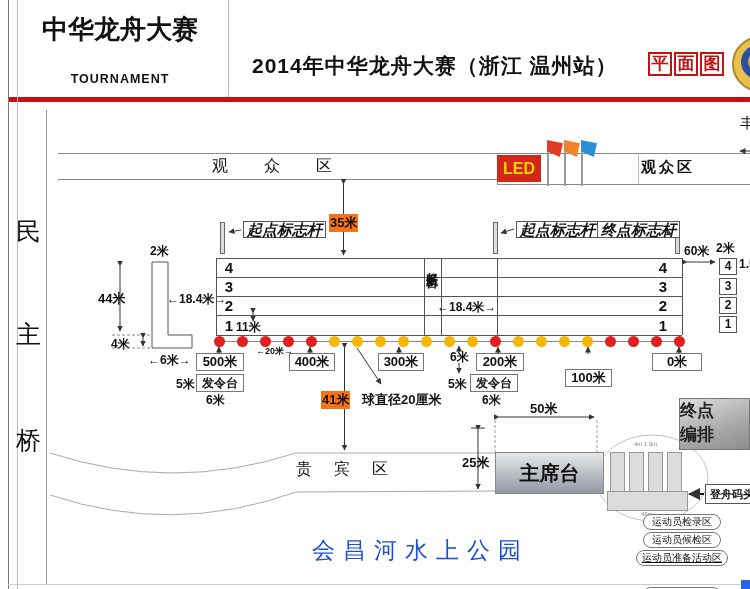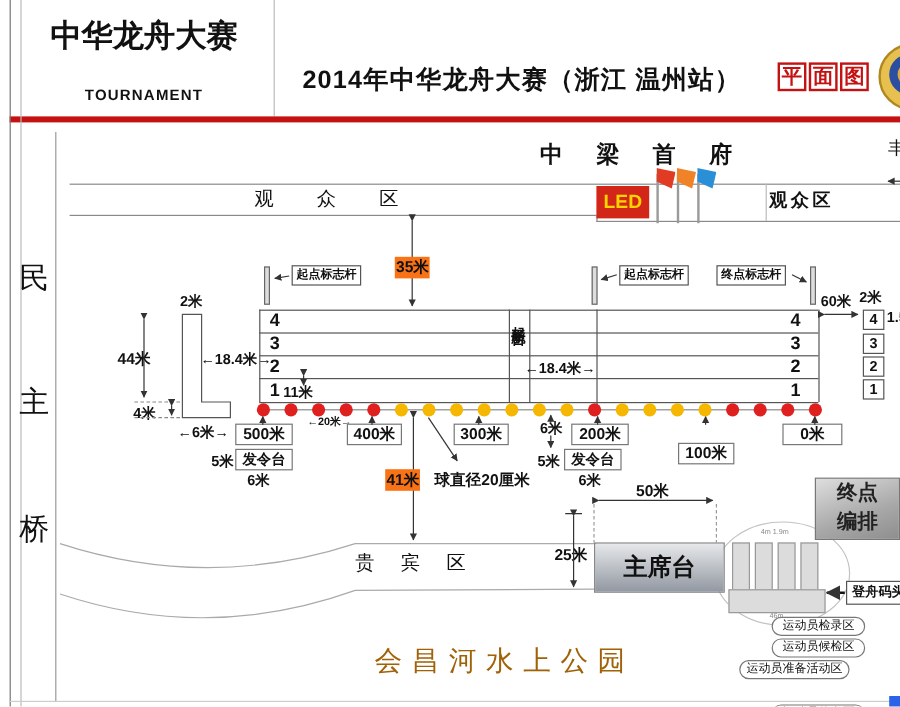--- a/index.html
+++ b/index.html
@@ -6,21 +6,21 @@
   .stage{position:relative;width:750px;height:589px;background:#fff;overflow:hidden;
          font-family:"Liberation Sans",sans-serif;color:#111;}
   .abs{position:absolute;white-space:nowrap;}
   .lbl{font-weight:bold;font-size:13px;}
   .lbl12{font-weight:bold;font-size:12px;text-align:center;}
   .vline{position:absolute;width:1px;background:#8a8a8a;}
   .hline{position:absolute;height:1px;background:#8a8a8a;}
   .box{position:absolute;border:1px solid #777;background:#fff;text-align:center;
        font-weight:bold;font-size:13px;line-height:16px;height:16px;}
   .polebox{position:absolute;border:1px solid #555;background:#fff;font-weight:bold;
-       font-size:10px;line-height:15px;height:15px;padding:0 3px;}
+       font-size:15px;line-height:15px;height:15px;padding:0 3px;font-style:italic;}
   .pole{position:absolute;width:3px;background:#ddd;border:1px solid #666;}
   .lane-num{position:absolute;width:18px;text-align:center;font-weight:bold;
        font-size:15px;line-height:18px;height:18px;}
   .order-box{position:absolute;width:16px;height:15px;border:1px solid #555;
        text-align:center;font-weight:bold;font-size:12px;line-height:15px;background:#fff;}
   .dot{position:absolute;top:336px;width:11px;height:11px;border-radius:50%;z-index:3;}
   .oval{position:absolute;border:1px solid #777;border-radius:9px;background:#fff;
        text-align:center;font-size:10px;line-height:14px;height:14px;z-index:3;}
   .vtext{position:absolute;writing-mode:vertical-rl;text-orientation:upright;
        font-weight:bold;font-size:12px;letter-spacing:1px;}
@@ -56,21 +56,20 @@
   <div class="abs" style="left:16px;top:215px;font-size:25px;">民</div>
   <div class="abs" style="left:16px;top:318px;font-size:25px;">主</div>
   <div class="abs" style="left:16px;top:424px;font-size:25px;">桥</div>
 
   <div class="hline" style="left:58px;top:153px;width:692px;"></div>
   <div class="hline" style="left:58px;top:179px;width:439px;"></div>
   <div class="hline" style="left:497px;top:184px;width:253px;"></div>
   <div class="vline" style="left:497px;top:179px;height:6px;"></div>
   <div class="vline" style="left:638px;top:153px;height:31px;background:#bbb;"></div>
   <div class="abs" style="left:212px;top:156px;font-size:16px;letter-spacing:36px;">观众区</div>
-  <div class="abs" style="left:450px;top:116px;font-weight:bold;font-size:19px;letter-spacing:28px;">中梁首府</div>
   <div class="abs" style="left: 497px; top: 155px; width: 44px; height: 27px; text-align: center; font-weight: bold; font-size: 16px; line-height: 27px; background: rgb(210, 39, 24); color: rgb(255, 212, 0);">LED</div>
   <div class="abs" style="left:545px;top:140px;width:54px;height:46px;">
       <div style="position: absolute; left: 2px; top: 5px; width: 2px; height: 41px; background: rgb(154, 154, 154);"></div>
       <div style="position: absolute; left: 2px; top: 0px; width: 16px; height: 18px; background: rgb(226, 59, 36); clip-path: polygon(0px 0px, 100% 18%, 80% 95%, 0px 62%);"></div>
       <div style="position: absolute; left: 19px; top: 5px; width: 2px; height: 41px; background: rgb(154, 154, 154);"></div>
       <div style="position: absolute; left: 19px; top: 0px; width: 16px; height: 18px; background: rgb(240, 130, 40); clip-path: polygon(0px 0px, 100% 18%, 80% 95%, 0px 62%);"></div>
       <div style="position: absolute; left: 36px; top: 5px; width: 2px; height: 41px; background: rgb(154, 154, 154);"></div>
       <div style="position: absolute; left: 36px; top: 0px; width: 16px; height: 18px; background: rgb(43, 143, 216); clip-path: polygon(0px 0px, 100% 18%, 80% 95%, 0px 62%);"></div>
     </div>
   <div class="abs" style="left:641px;top:158px;font-weight:bold;font-size:15px;letter-spacing:3px;">观众区</div>
@@ -166,40 +165,40 @@
   <div class="abs lbl12" style="left:482px;top:392px;">6米</div>
 
   <div class="abs lbl whitebg" style="left:321px;top:391px;">41米</div>
   <div class="abs lbl" style="left:362px;top:391px;">球直径20厘米</div>
 
   <div class="abs lbl" style="left:530px;top:400px;">50米</div>
   <div class="abs" style="left:495px;top:452px;width:107px;height:40px;border:1px solid #888;background:linear-gradient(180deg,#e6e8ea,#9298a2);text-align:center;font-weight:bold;font-size:20px;line-height:40px;z-index:3;">主席台</div>
   <div class="abs lbl" style="left:462px;top:454px;">25米</div>
   <div class="abs" style="left:296px;top:459px;font-size:16px;letter-spacing:22px;">贵宾区</div>
 
-  <div class="abs" style="left:679px;top:398px;width:69px;height:50px;border:1px solid #777;background:linear-gradient(160deg,#dedede 0%,#a8a8a8 60%,#8e8e8e 100%);text-align:center;font-weight:bold;font-size:17px;line-height:24px;color:#222;z-index:3;">
+  <div class="abs" style="left:679px;top:398px;width:69px;height:50px;border:1px solid #777;background:linear-gradient(160deg,#dedede 0%,#a8a8a8 60%,#8e8e8e 100%);font-weight:bold;font-size:17px;line-height:24px;color:#222;z-index:3;">
     <div>终点</div>
     <div>编排</div>
   </div>
 
   <div class="abs" style="left:610px;top:452px;width:13px;height:39px;background:#dcdcdc;border:1px solid #999;z-index:3;"></div>
   <div class="abs" style="left:629px;top:452px;width:13px;height:39px;background:#dcdcdc;border:1px solid #999;z-index:3;"></div>
   <div class="abs" style="left:648px;top:452px;width:13px;height:39px;background:#dcdcdc;border:1px solid #999;z-index:3;"></div>
   <div class="abs" style="left:667px;top:452px;width:13px;height:39px;background:#dcdcdc;border:1px solid #999;z-index:3;"></div>
   <div class="abs" style="left:607px;top:491px;width:79px;height:18px;background:#dcdcdc;border:1px solid #999;z-index:3;"></div>
   <div class="abs" style="left:634px;top:441px;font-size:6px;color:#888;z-index:3;">4m 1.9m</div>
   <div class="abs" style="left:630px;top:511px;width:34px;text-align:center;font-size:6px;color:#888;z-index:3;">46m</div>
   <div class="abs" style="left:705px;top:484px;height:18px;border:1px solid #555;background:#fff;font-weight:bold;font-size:11px;line-height:18px;padding:0 4px;z-index:3;">登舟码头</div>
 
   <div class="oval" style="left:643px;top:514px;width:76px;">运动员检录区</div>
   <div class="oval" style="left:643px;top:532px;width:76px;">运动员候检区</div>
-  <div class="oval" style="left:616px;top:550px;width:90px;">运动员准备活动区</div>
+  <div class="oval" style="left:636px;top:550px;width:90px;text-decoration:underline;">运动员准备活动区</div>
   <div class="oval" style="left:643px;top:568px;width:76px;margin-top:19px;">运动员休息区</div>
 
-  <div class="abs" style="left:312px;top:535px;font-size:23px;letter-spacing:8px;color:#a16207;">会昌河水上公园</div>
+  <div class="abs" style="left:312px;top:535px;font-size:23px;letter-spacing:8px;color:#1d4ed8;">会昌河水上公园</div>
 
   <div class="abs" style="left:741px;top:580px;width:9px;height:9px;background:#2b63e8;"></div>
 
   <svg width="750" height="589" viewBox="0 0 750 589">
     <defs>
       <marker id="ah" markerWidth="8" markerHeight="8" refX="5.5" refY="3" orient="auto">
         <path d="M0,0 L6,3 L0,6 z" fill="#333"></path>
       </marker>
     </defs>
 

